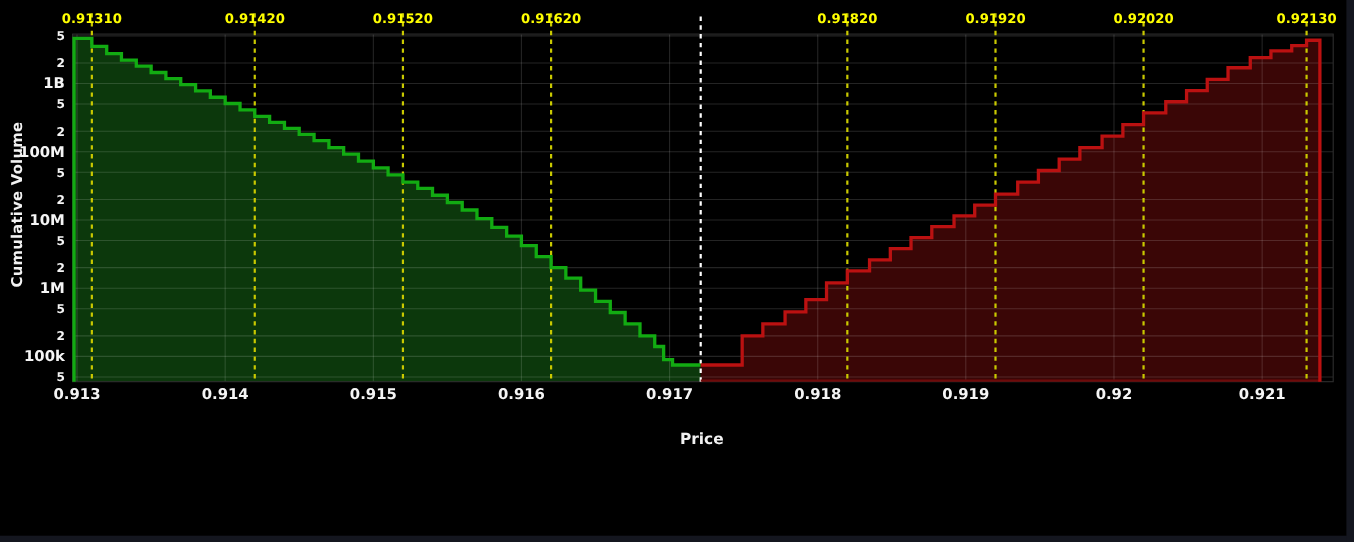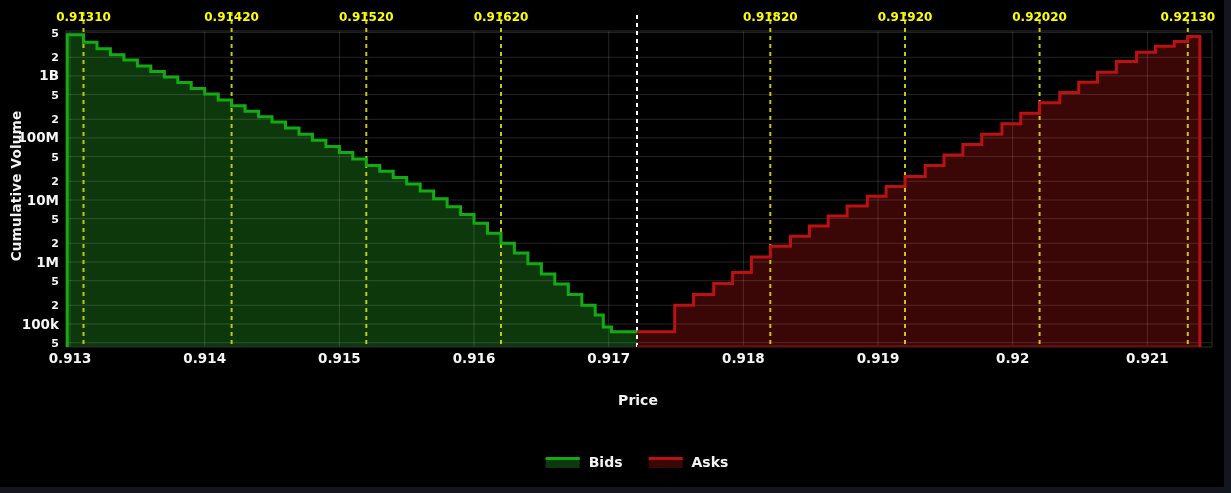--- a/index.html
+++ b/index.html
@@ -110,26 +110,16 @@
         <text x="905.0" y="21" text-anchor="middle" font-size="12">0.91920</text>
         <text x="1039.6" y="21" text-anchor="middle" font-size="12">0.92020</text>
         <text x="1187.8" y="21" text-anchor="middle" font-size="12">0.92130</text>
       </g>
     </svg>
 
   <div class="axis-title y-title">Cumulative Volume</div>
 
   <div class="axis-title x-title">Price</div>
 
-  <div class="legend">
-    <div class="legend-item">
-      <span class="swatch" id="swatch-bids" style="background: rgb(12, 56, 12); border-top: 3px solid rgb(18, 171, 18);"></span>
-      <span>Bids</span>
-    </div>
-    <div class="legend-item">
-      <span class="swatch" id="swatch-asks" style="background: rgb(58, 6, 6); border-top: 3px solid rgb(187, 17, 17);"></span>
-      <span>Asks</span>
-    </div>
-  </div>
 
   <div class="edge-strip strip-bottom"></div>
   <div class="edge-strip strip-right"></div>
 </div>
 
 </body></html>

